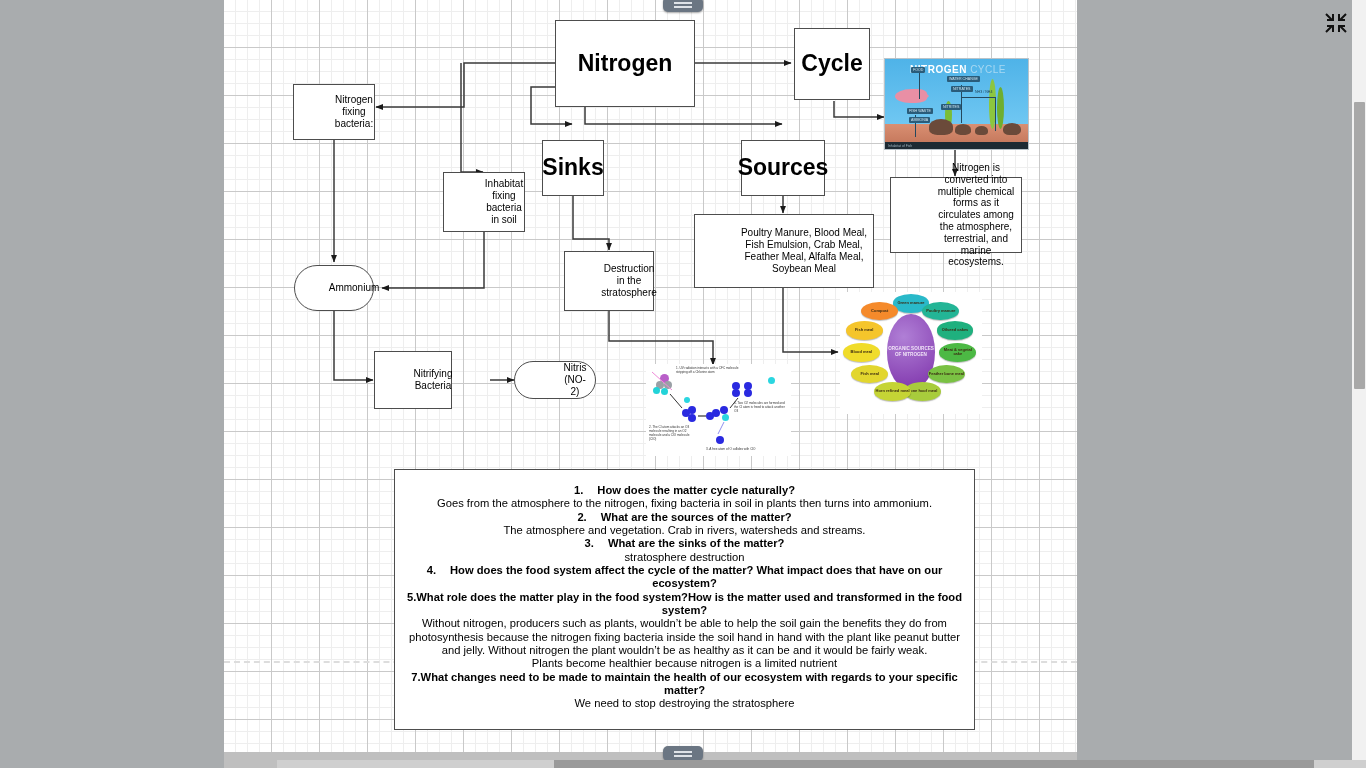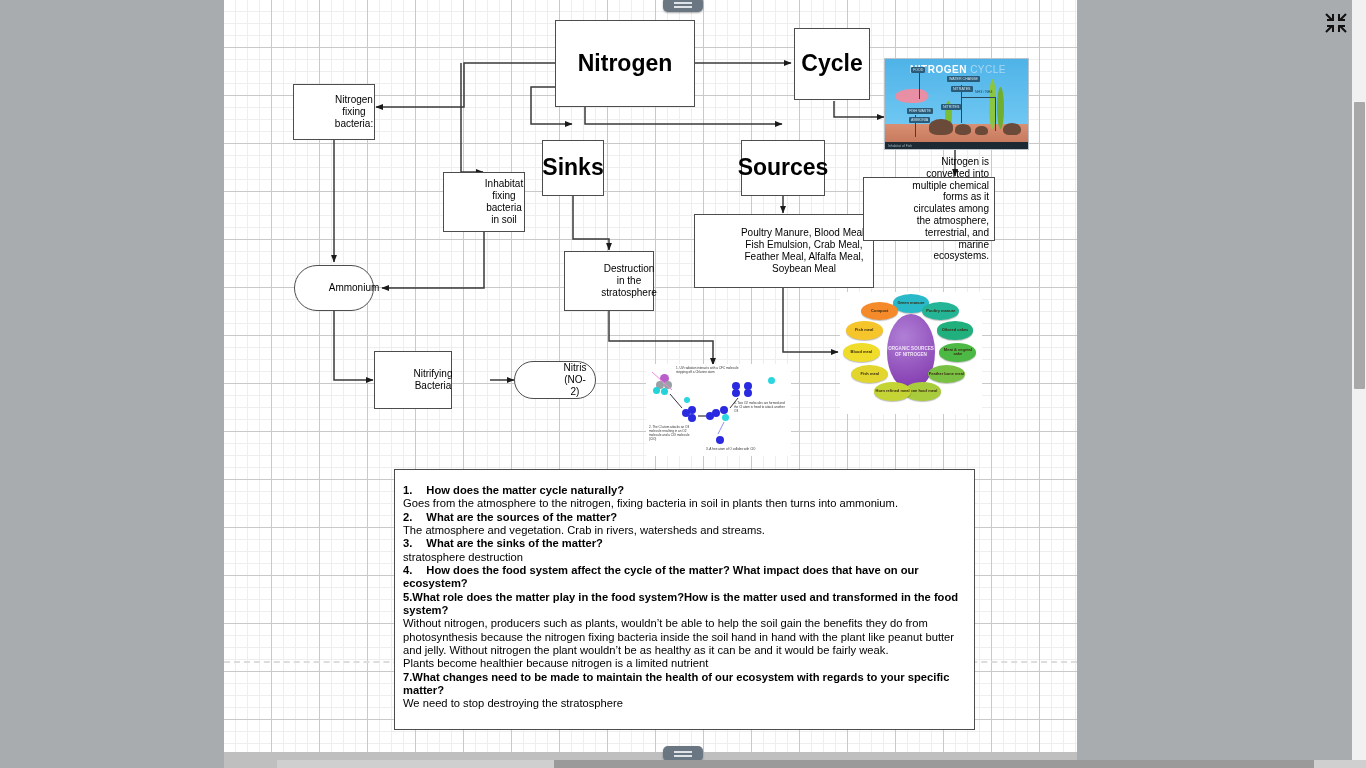--- a/index.html
+++ b/index.html
@@ -102,21 +102,21 @@
   .mol-atom{position:absolute;border-radius:50%;}
   .mol-txt{position:absolute;font-size:3.1px;color:#333;line-height:1.25;
     white-space:pre-line;}
 
   
   #qpanel{
     position:absolute;box-sizing:border-box;
     background:#fff;border:1.6px solid #4d4d4d;
     padding:14px 8px;
   }
-  #qpanel p{margin:0;color:#000;font-size:11.2px;line-height:1.19;}
+  #qpanel p{margin:0;text-align:center;color:#000;font-size:11.2px;line-height:1.19;}
   #qpanel p.q{font-weight:bold;}
   #qpanel p.num::before{content:attr(data-num);font-weight:bold;margin-right:14px;}
 
   
   #scroll-track-v{position:absolute;right:0;top:0;width:14px;height:768px;background:#f1f1f1;}
   #scroll-thumb-v{position:absolute;right:1px;top:102px;width:11px;height:287px;
     background:#a8a8a8;border-radius:1px;}
   #scroll-track-h{position:absolute;left:277px;bottom:0;width:1089px;height:8px;background:#cfcfcf;}
   #scroll-thumb-h{position:absolute;left:277px;bottom:0;width:760px;height:8px;background:#9a9a9a;}
   #collapse-btn{position:absolute;right:18px;top:11px;width:24px;height:24px;cursor:pointer;}
@@ -205,21 +205,21 @@
   </div>
 
   <div class="node small" id="n-destruction" style="left:340px;top:251px;width:90px;height:60px;">
     <span>Destruction in the stratosphere</span>
   </div>
 
   <div class="node small" id="n-poultry" style="left:470px;top:214px;width:180px;height:74px;">
     <span>Poultry Manure, Blood Meal, Fish Emulsion, Crab Meal, Feather Meal, Alfalfa Meal, Soybean Meal</span>
   </div>
 
-  <div class="node small" id="n-converted" style="left:639px;top:177px;width:132px;height:64px;text-align:right;">
+  <div class="node small" id="n-converted" style="left:666px;top:177px;width:132px;height:76px;">
     <span>Nitrogen is converted into multiple chemical forms as it circulates among the atmosphere, terrestrial, and marine ecosystems.</span>
   </div>
 
   <div class="pic" id="pic-aquarium" style="left:660px;top:58px;width:143px;height:90px;">
     <div class="aq-water"></div>
     <div class="aq-sand"></div>
     <div class="aq-base"></div>
 
     <div class="aq-title">
       <b>NITROGEN</b>

